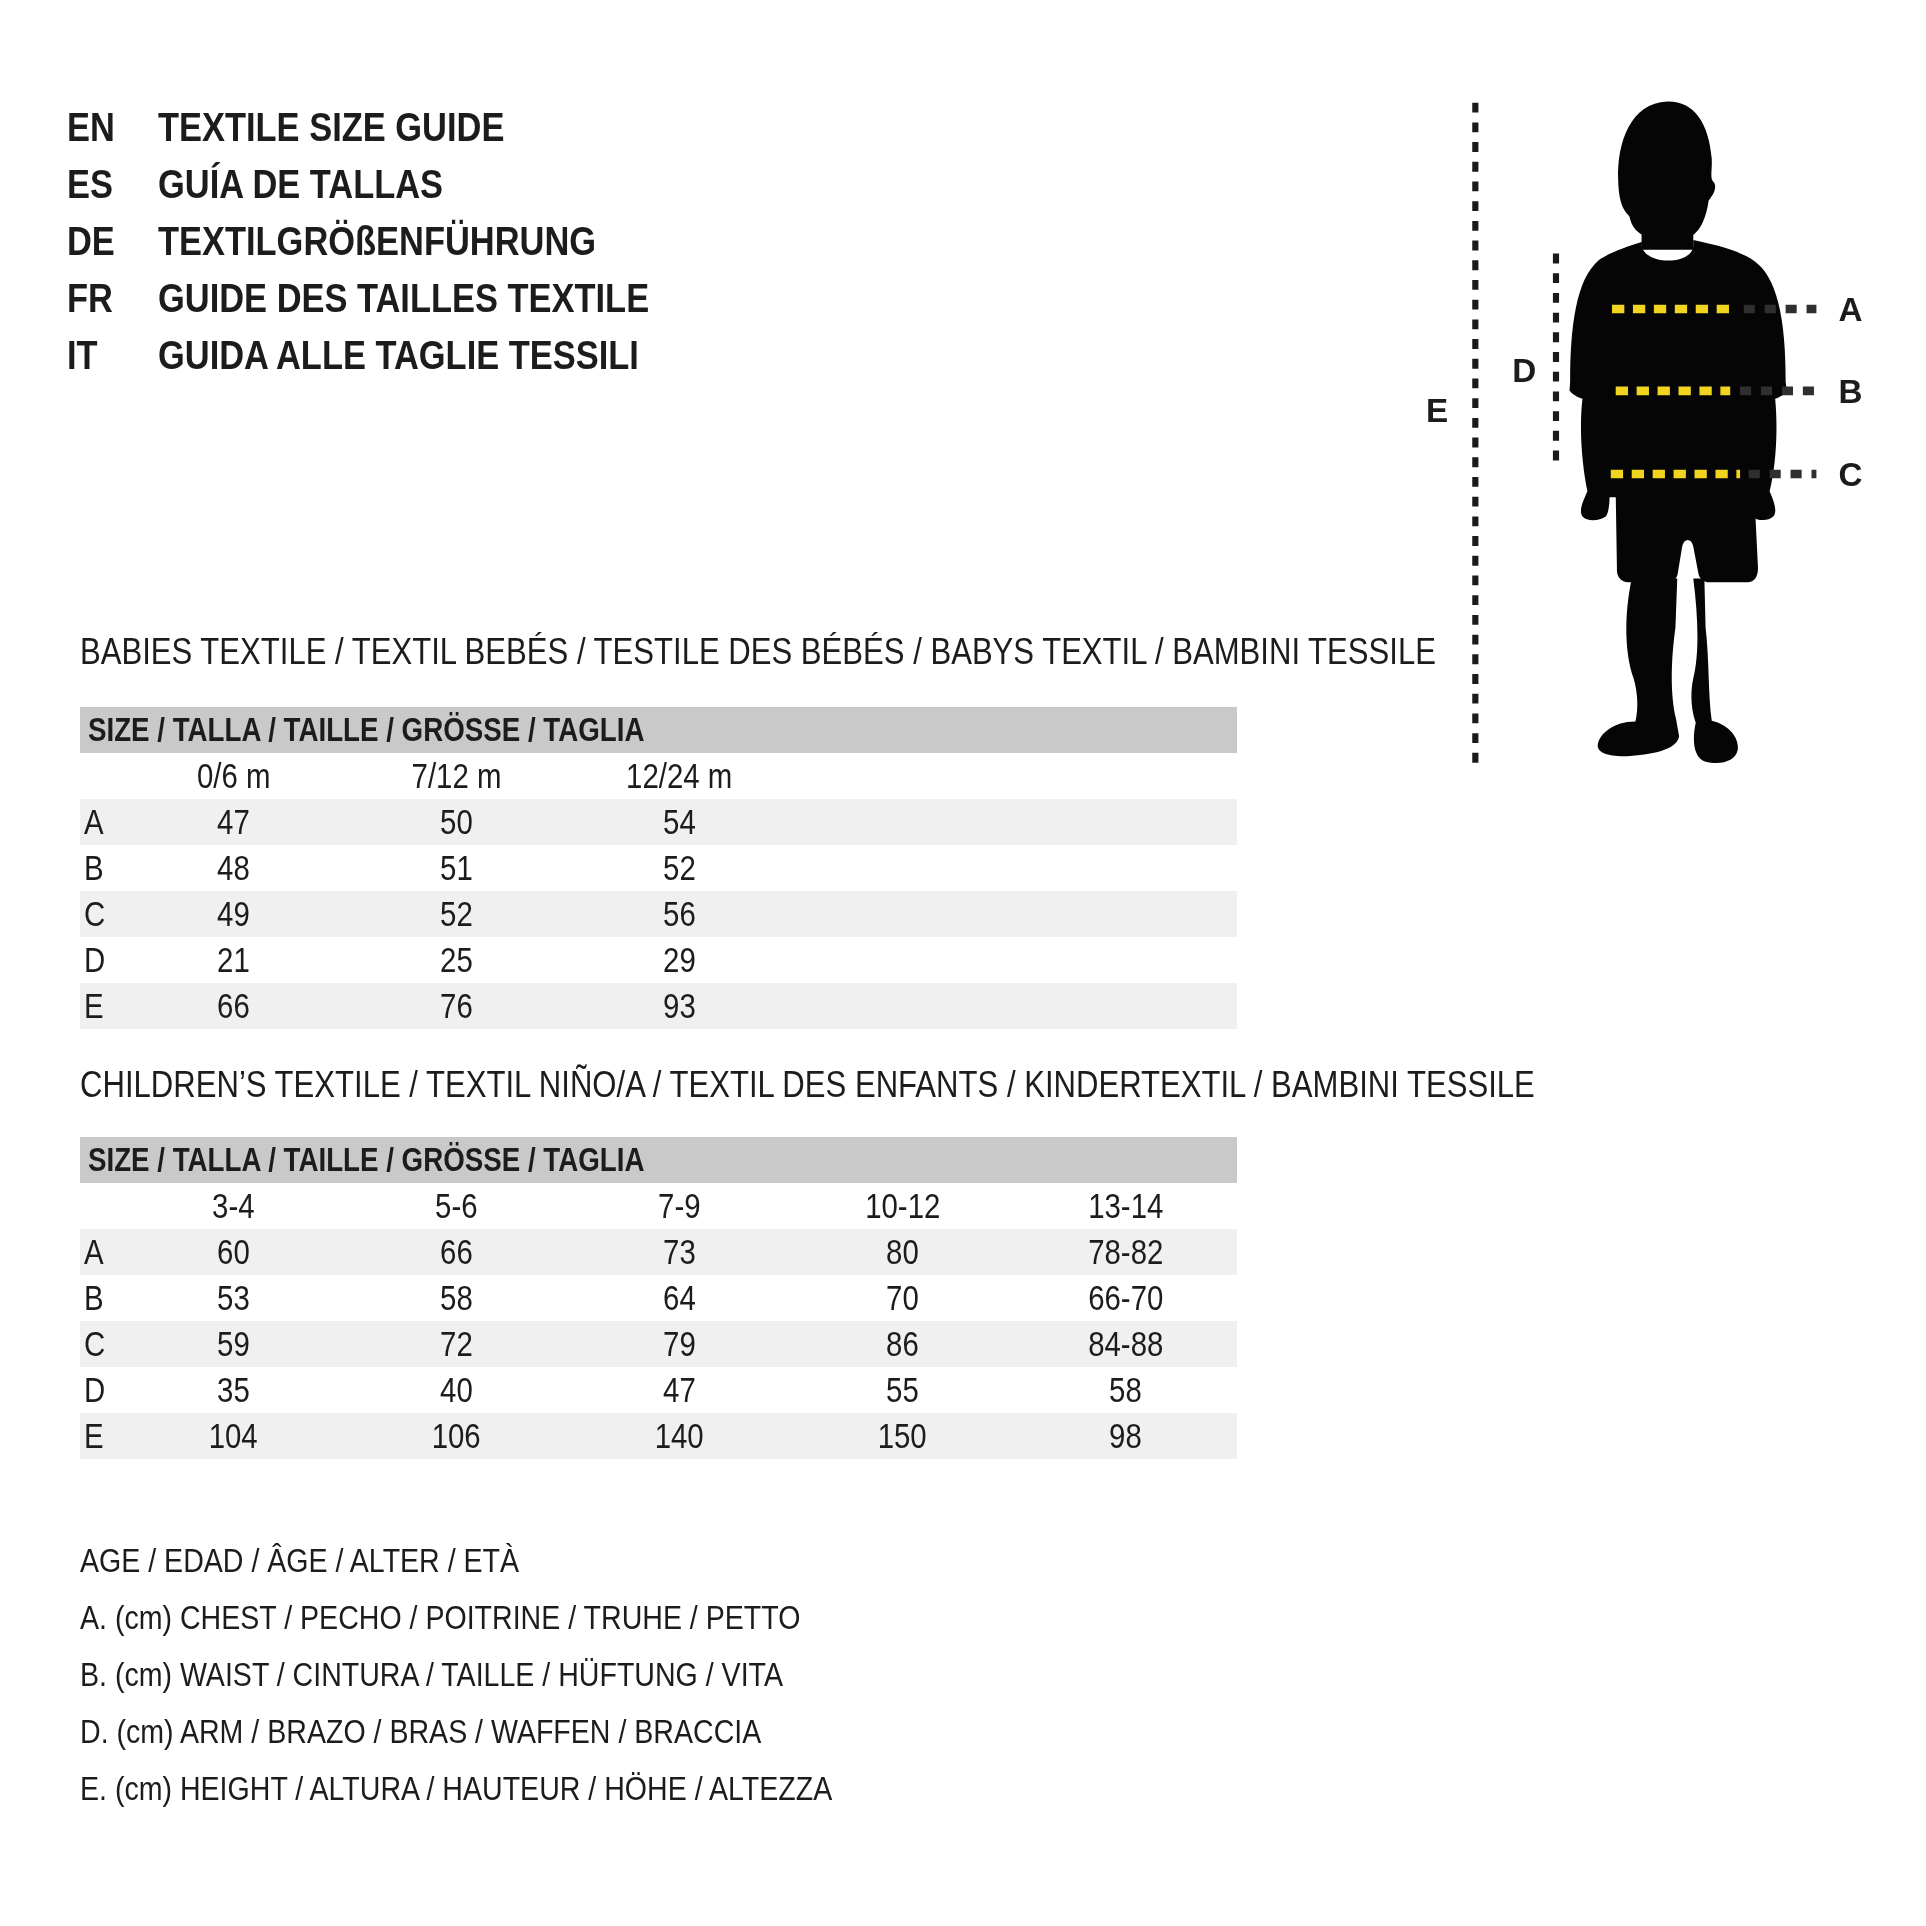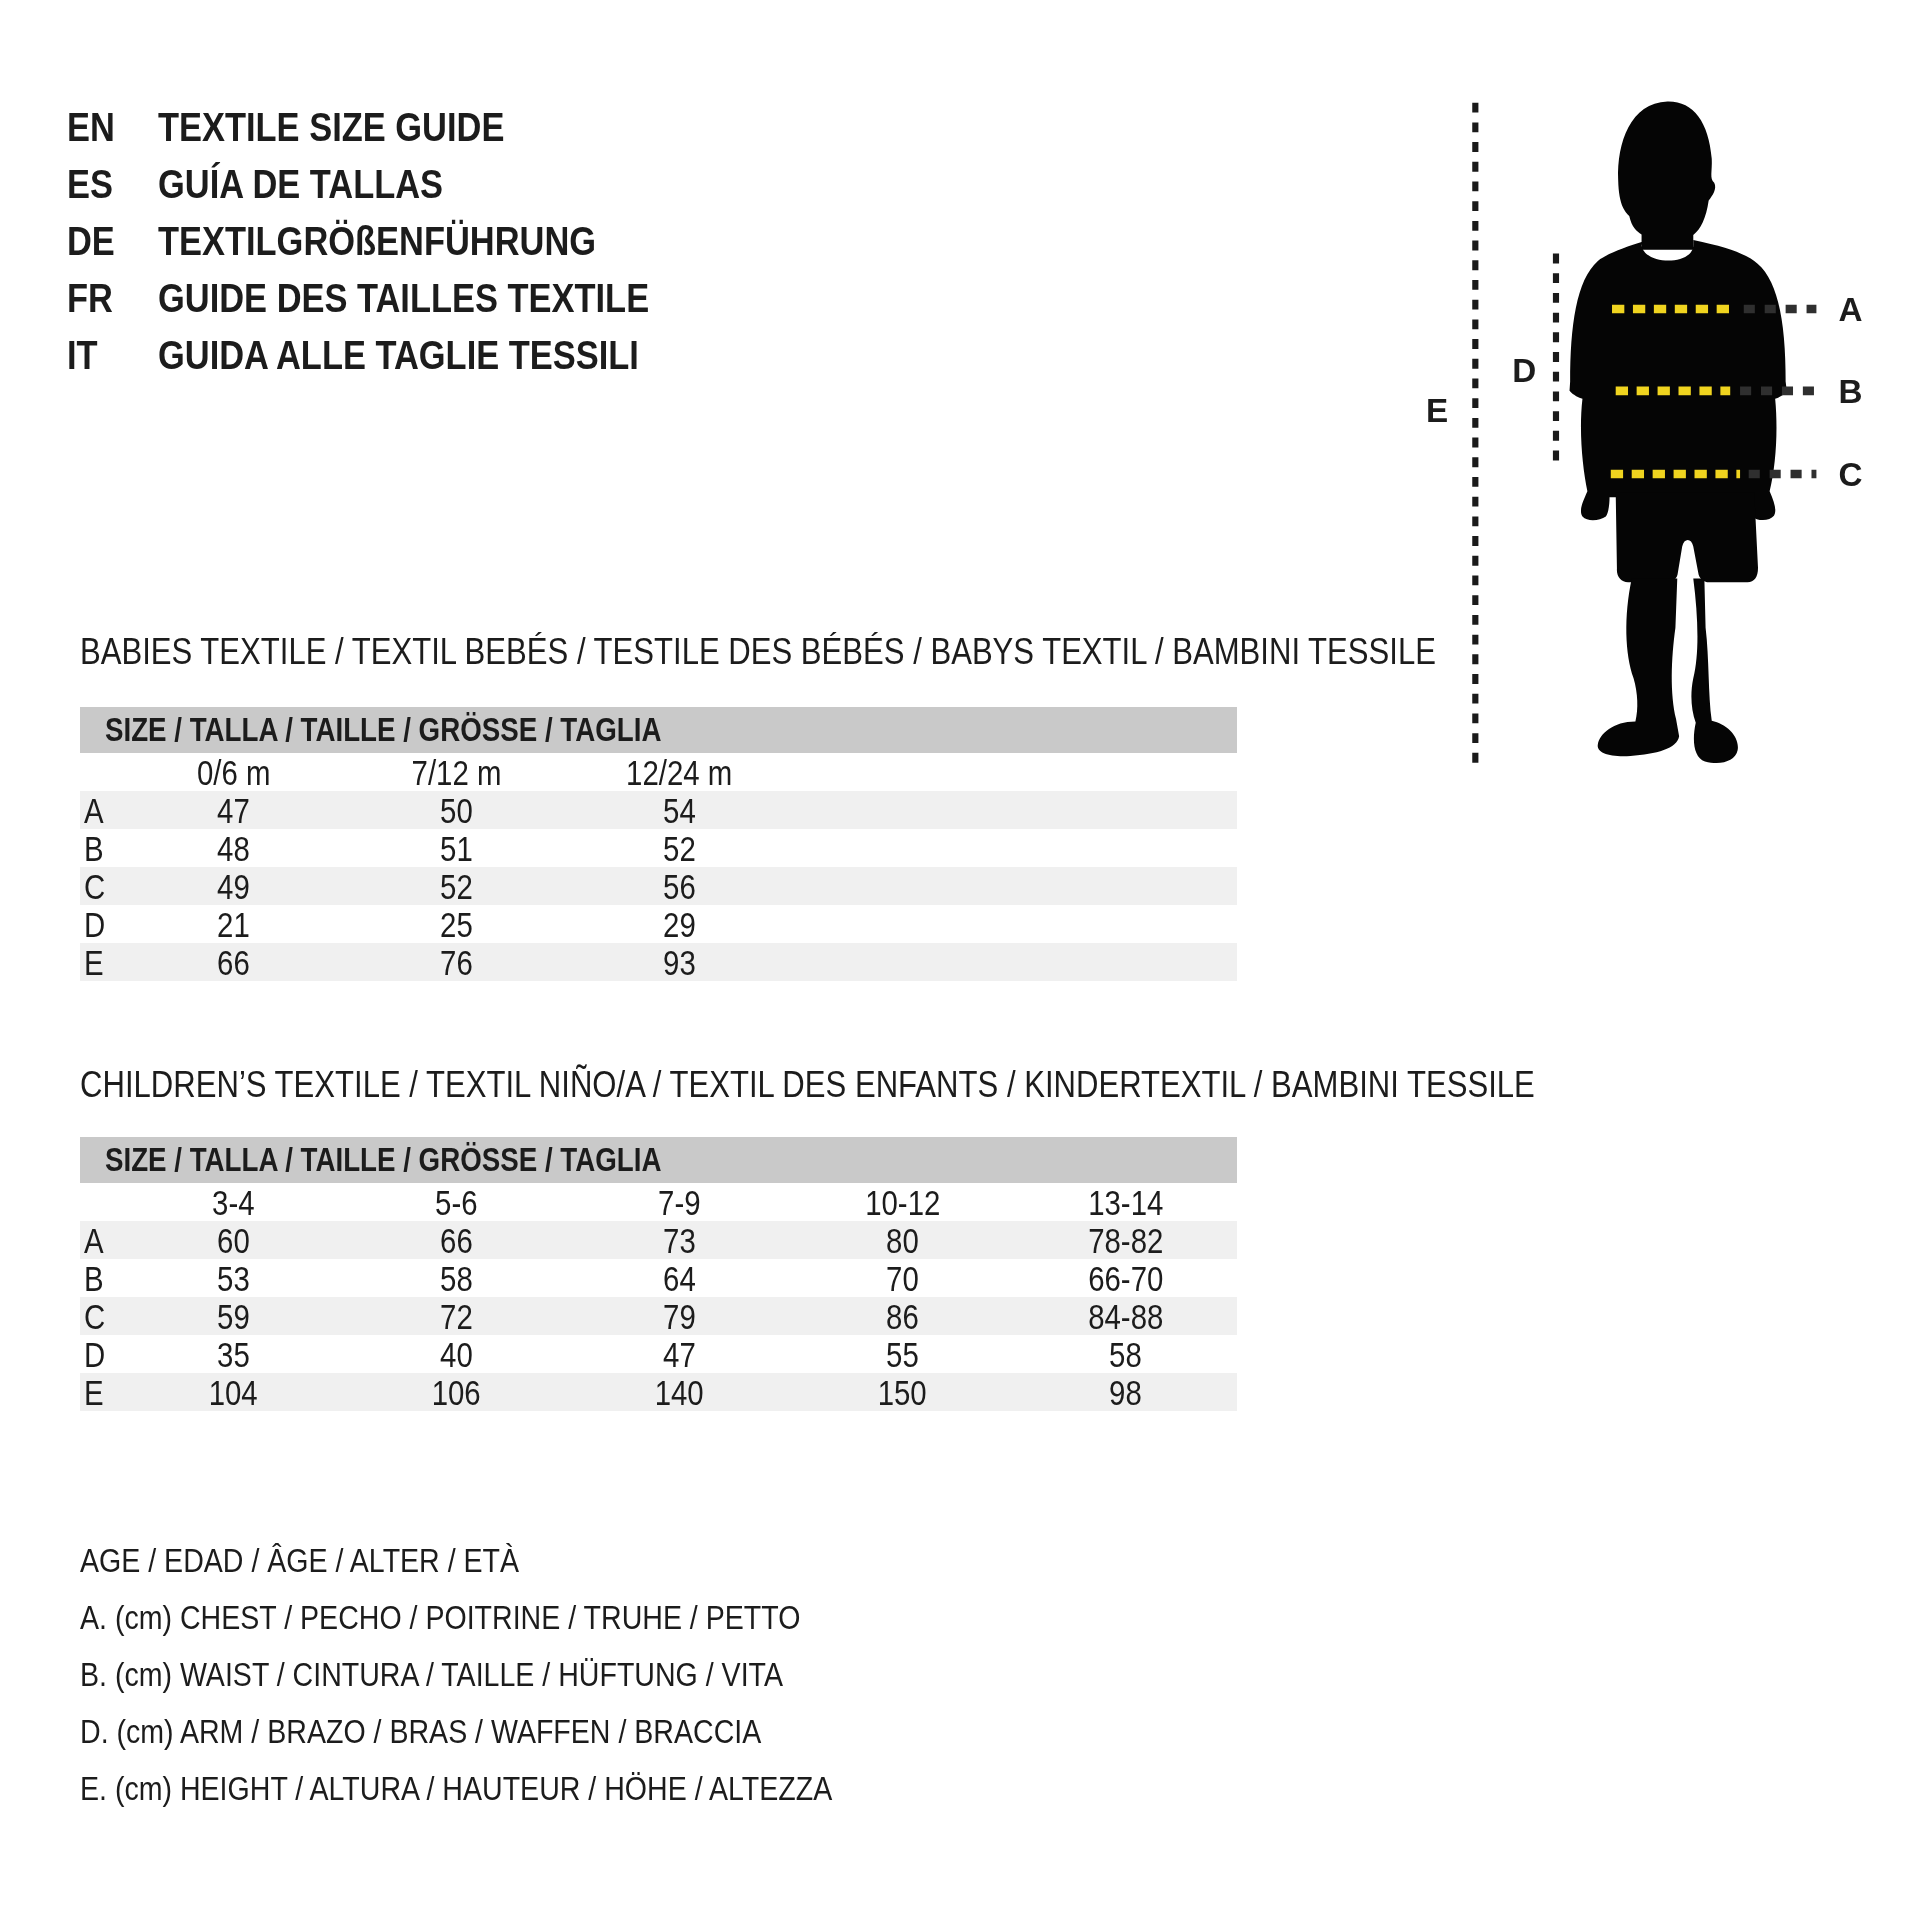--- a/index.html
+++ b/index.html
@@ -18,22 +18,22 @@
 
   .fig-wrap{position:absolute;left:1415px;top:86px;width:511px;height:702px;}
 
   .section-title{position:absolute;left:80px;font-size:37px;font-weight:400;line-height:38px;}
   .babies-title{top:633px;}
   .children-title{top:1066px;}
 
   .size-table{position:absolute;left:80px;width:1157px;}
   .babies-table{top:707px;}
   .children-table{top:1137px;}
-  .size-bar{height:46px;background:#c9c9c9;display:flex;align-items:center;padding-left:25px;box-sizing:border-box;font-size:33px;font-weight:700;}
-  .trow{display:grid;grid-template-columns:42px repeat(5,223px);height:38px;}
+  .size-bar{height:46px;background:#c9c9c9;display:flex;align-items:center;padding-left:8px;box-sizing:border-box;font-size:33px;font-weight:700;}
+  .trow{display:grid;grid-template-columns:42px repeat(5,223px);height:46px;}
   .trow.shade{background:#f0f0f0;}
   .tcell{display:flex;align-items:center;justify-content:center;font-size:35px;font-weight:400;}
   .tcell.rowlabel{justify-content:flex-start;padding-left:3.7px;font-size:35px;}
   .tcell.colhead{font-weight:400;}
 
   .legend{position:absolute;left:80px;top:1532px;}
   .legend-line{display:block;height:57px;display:flex;align-items:center;font-size:34px;font-weight:400;}
 </style>
 </head>
 <body>

